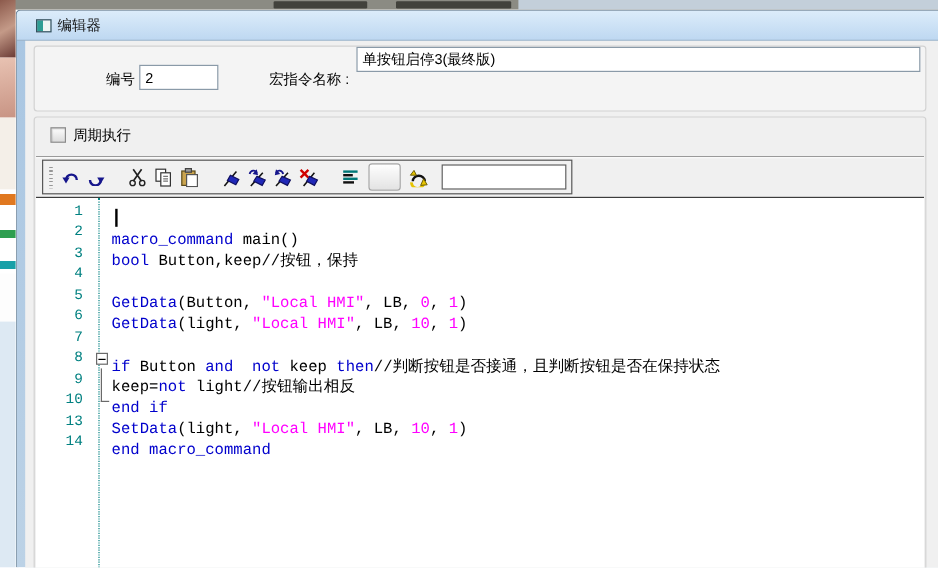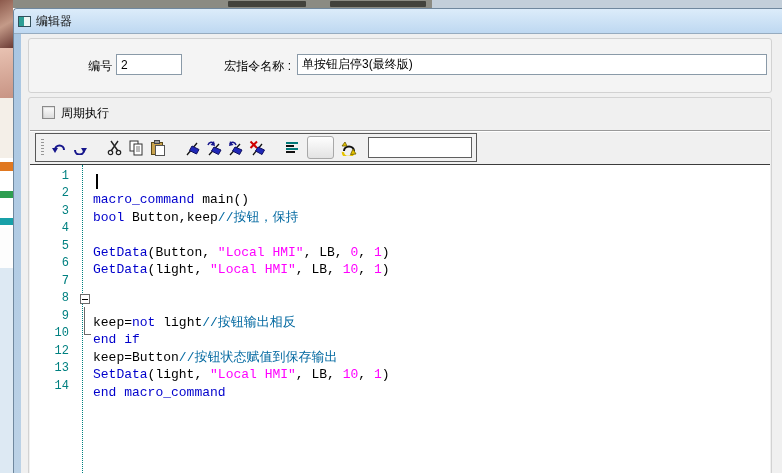--- a/index.html
+++ b/index.html
@@ -14,21 +14,21 @@
   .bg-left { position:absolute; left:0; top:0; width:13px; height:473px; }
   .bg-left div { width:13px; }
 
   
   .dialog { position:absolute; left:13px; top:8px; width:769px; height:465px;
             border-left:1px solid #70889e; border-top:1px solid #70889e;
             border-radius:4px 0 0 0;
             background:linear-gradient(#d9e9f9,#b9d4ee 24px,#a9c6e2 25px,#bcd2e6);
             }
   .titlebar { position:relative; height:25px; display:flex; align-items:center;
-              padding-left:4px; background:linear-gradient(#dcecfa,#bed8f1);
+              padding-left:16px; background:linear-gradient(#dcecfa,#bed8f1);
               border-radius:4px 0 0 0; border-bottom:1px solid #96abbf; }
   .app-icon { width:13px; height:11px; border:1px solid #33505c; margin-right:5px;
               background:linear-gradient(90deg,#2e9e94 0 45%, #eef6f4 45%); }
   .title-text { font-size:12px; color:#111; }
 
   .client { position:absolute; left:7px; top:25px; width:762px; height:440px;
             background:#f0f0f0; }
 
   
   .gb { position:absolute; border:1px solid #d2d2d2; border-radius:3px; }
@@ -79,21 +79,21 @@
   .fold-box::after { content:""; position:absolute; left:5px; top:9px; width:6px; height:1px;
                      background:#000; }
   .fold-bar::before { content:""; position:absolute; left:7px; top:0; bottom:0; width:1px;
                       background:#6a6a6a; }
   .fold-corner::before { content:""; position:absolute; left:7px; top:0; height:9px; width:6px;
                          border-left:1px solid #6a6a6a; border-bottom:1px solid #6a6a6a; }
   .code { white-space:pre; font-family:"Liberation Mono","DejaVu Sans Mono",monospace;
           font-size:13px; color:#000;margin-top:13px; }
   .tk-kw { color:#0000cc; }
   .tk-pl { color:#000000; }
-  .tk-cm { color:#0369a1; }
+  .tk-cm { color:#000000; }
   .tk-st { color:#ff00ff; }
   .tk-nu { color:#ff00ff; }
   .caret { display:inline-block; width:2px; height:15px; background:#000;
            vertical-align:-3px; margin-left:3px; }
 </style>
 </head>
 <body>
 
 <div class="bg-top">
   <div class="smudge" style="left:228px;width:78px;"></div>
@@ -118,21 +118,21 @@
     <span class="app-icon"></span>
     <span class="title-text">编辑器</span>
   </div>
 
   <div class="client">
 
     <div class="gb gb1">
       <span class="fld-label" style="left:20px;width:70px;top:19px;">编号 :</span>
       <input class="txt" style="left: 87px; top: 15px; width: 66px;" value="2">
       <span class="fld-label" style="left:168px;width:94px;top:19px;text-align:right;">宏指令名称 :</span>
-      <input class="txt" style="left: 268px; top: 15px; width: 470px;" value="单按钮启停3(最终版)">
+      <input class="txt" style="left: 268px; top: 0; width: 470px;" value="单按钮启停3(最终版)">
     </div>
 
     <div class="gb gb2">
       <div class="chk"></div>
       <span class="chk-label">周期执行</span>
       <div class="divider"></div>
 
       <div class="tb-band">
         <div class="tb-box">
           <div class="gripper"></div>
@@ -270,40 +270,36 @@
 
   <div class="ed-row">
     <span class="ln">7</span>
     <span class="fold"></span>
     <span class="code"></span>
   </div>
 
   <div class="ed-row">
     <span class="ln">8</span>
     <span class="fold fold-box"></span>
+    <span class="code"><span class="tk-kw">if</span><span class="tk-pl"> Button </span><span class="tk-kw">and</span><span class="tk-pl">  </span><span class="tk-kw">not</span><span class="tk-pl"> keep </span><span class="tk-kw">then</span><span class="tk-cm">//判断按钮是否接通，且判断按钮是否在保持状态</span></span>
   </div>
 
   <div class="ed-row">
     <span class="ln">9</span>
     <span class="fold fold-bar"></span>
     <span class="code"><span class="tk-pl">keep=</span><span class="tk-kw">not</span><span class="tk-pl"> light</span><span class="tk-cm">//按钮输出相反</span></span>
   </div>
 
   <div class="ed-row">
     <span class="ln">10</span>
     <span class="fold fold-corner"></span>
     <span class="code"><span class="tk-kw">end if</span></span>
   </div>
 
 
-  <div class="ed-row">
-    <span class="ln">12</span>
-    <span class="fold"></span>
-    <span class="code"><span class="tk-pl">keep=Button</span><span class="tk-cm">//按钮状态赋值到保存输出</span></span>
-  </div>
 
   <div class="ed-row">
     <span class="ln">13</span>
     <span class="fold"></span>
     <span class="code"><span class="tk-kw">SetData</span><span class="tk-pl">(light, </span><span class="tk-st">"Local HMI"</span><span class="tk-pl">, LB, </span><span class="tk-nu">10</span><span class="tk-pl">, </span><span class="tk-nu">1</span><span class="tk-pl">)</span></span>
   </div>
 
   <div class="ed-row">
     <span class="ln">14</span>
     <span class="fold"></span>

